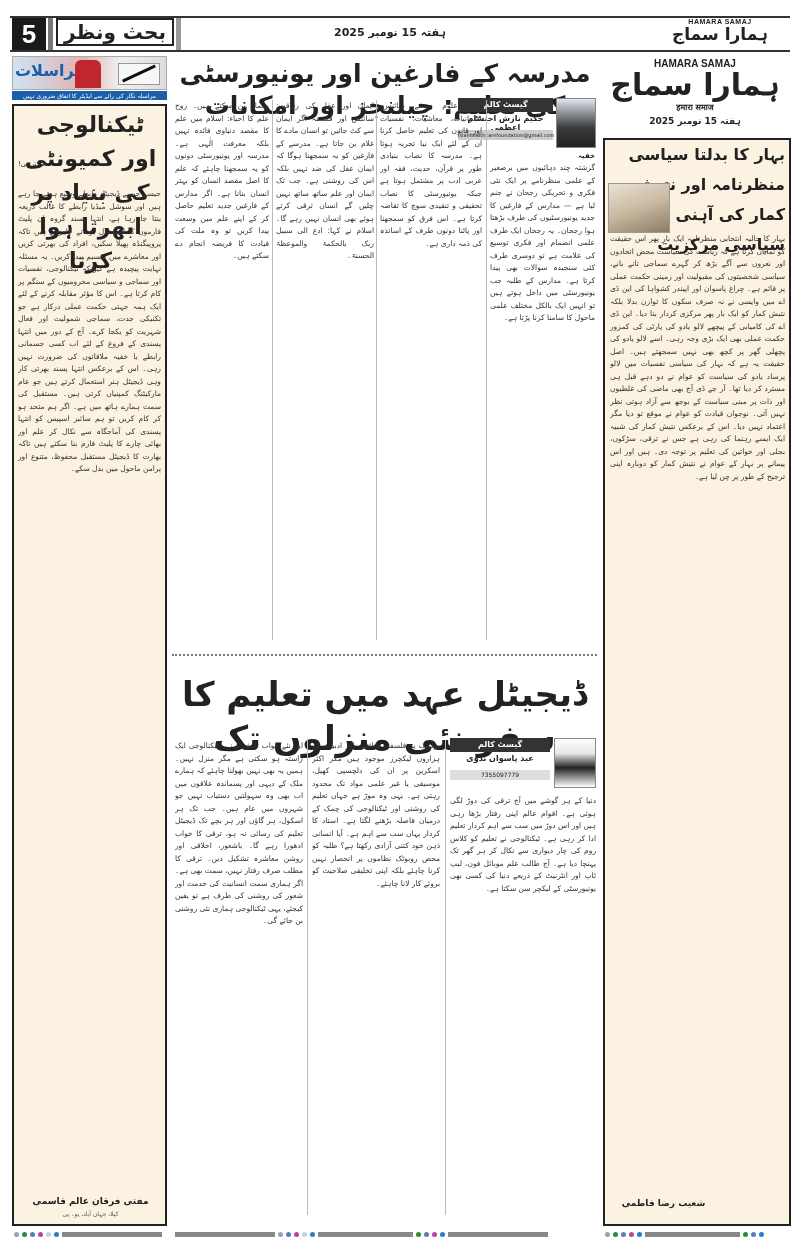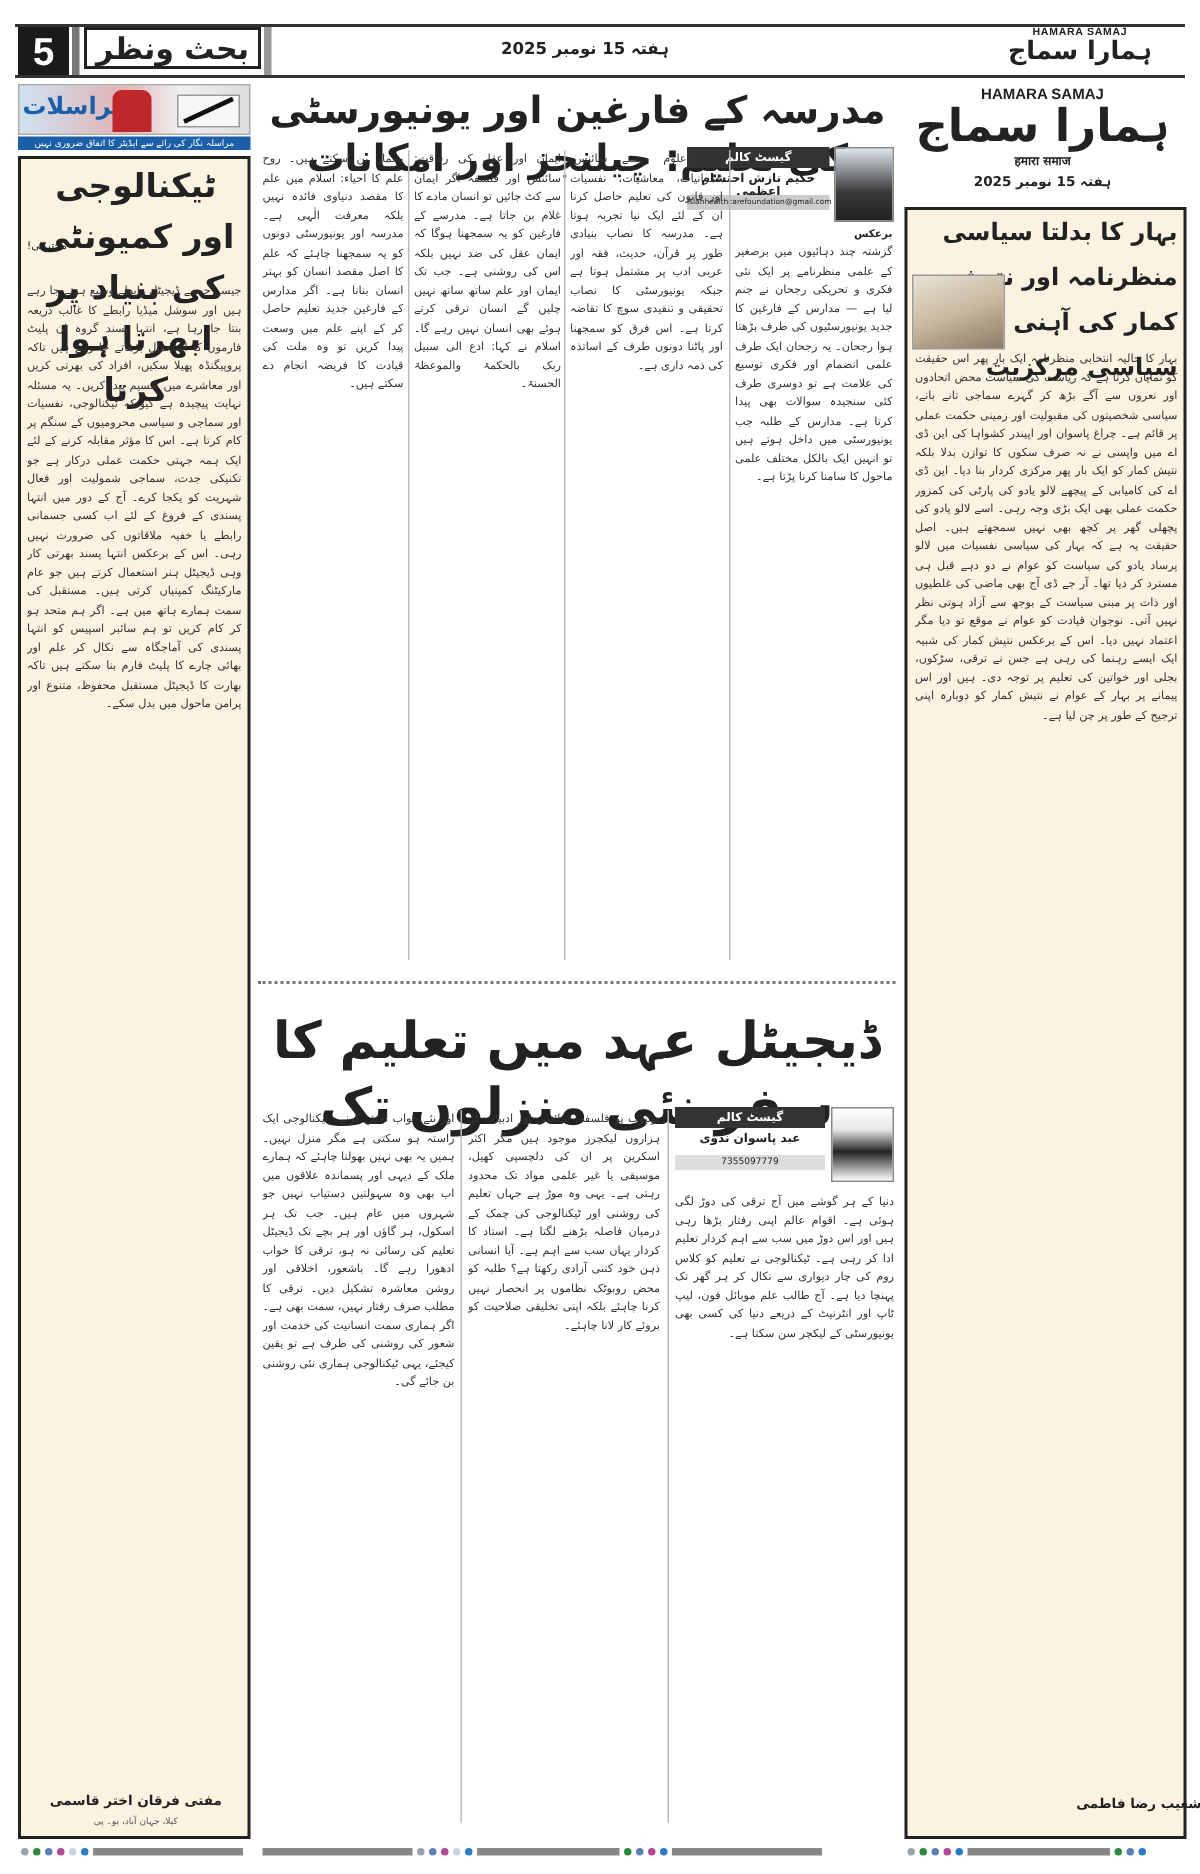--- a/index.html
+++ b/index.html
@@ -28,21 +28,21 @@
   .body-text { font-size: 7.5px; line-height: 12.5px; color: #333; direction: rtl; text-align: justify; overflow: hidden; }
   .letter-body { left: 18px; top: 188px; width: 143px; height: 1000px; }
   .letter-author { left: 18px; top: 1196px; width: 145px; font-size: 9px; font-weight: bold; text-align:center; direction:rtl; }
   .letter-loc { left: 18px; top: 1210px; width: 145px; font-size: 6px; text-align:center; direction:rtl; color:#555; }
 
   
   .right-box { left: 603px; top: 138px; width: 188px; height: 1088px; border: 2px solid #222; background: #fbf2e1; }
   .right-title { left: 610px; top: 140px; width: 175px; font-size: 16px; font-weight: bold; line-height: 30px; direction: rtl; text-align: right; }
   .right-photo { left: 608px; top: 183px; width: 62px; height: 50px; background: linear-gradient(160deg,#e8e2d6 0%,#c9b9a0 50%,#8c7a66 100%); border: 1px solid #999; }
   .right-body { left: 610px; top: 233px; width: 175px; height: 940px; }
-  .right-author { left: 626px; top: 1198px; width: 175px; font-size: 9px; font-weight: bold; direction:rtl; }
+  .right-author { left: 576px; top: 1198px; width: 175px; font-size: 9px; font-weight: bold; text-align:center; direction:rtl; }
 
   .mast { left: 595px; top: 58px; width: 200px; text-align: center; }
   .mast .en { font-size: 10px; font-weight: bold; font-family: "Liberation Sans", sans-serif; }
   .mast .ur { font-size: 30px; font-weight: bold; line-height: 32px; direction: rtl; }
   .mast .hi { font-size: 8px; font-weight: bold; }
   .mast .dt { font-size: 9px; font-weight: bold; direction: rtl; margin-top: 4px; }
 
   
   .a1-title { left: 175px; top: 58px; width: 420px; font-size: 25px; font-weight: bold; direction: rtl; text-align: center; line-height: 32px; }
   .byline-box { left: 458px; top: 98px; width: 138px; height: 52px; }
@@ -84,32 +84,32 @@
   <div class="tag">مراسلات</div>
   <div class="box"></div>
   <div class="env"></div>
   <div class="pen"></div>
 </div>
 <div class="abs letters-sub">مراسلہ نگار کی رائے سے ایڈیٹر کا اتفاق ضروری نہیں</div>
 <div class="abs letter-box"></div>
 <div class="abs letter-title">ٹیکنالوجی اور کمیونٹی کی بنیاد پر ابھرتا ہوا کرتا</div>
 <div class="abs letter-sub">محترمی!</div>
 <div class="abs body-text letter-body">جیسے جیسے ڈیجیٹل رابطے وسیع ہوتے جا رہے ہیں اور سوشل میڈیا رابطے کا غالب ذریعہ بنتا جا رہا ہے، انتہا پسند گروہ ان پلیٹ فارموں کا استعمال بڑھاتے جا رہے ہیں تاکہ پروپیگنڈہ پھیلا سکیں، افراد کی بھرتی کریں اور معاشرے میں تقسیم پیدا کریں۔ یہ مسئلہ نہایت پیچیدہ ہے کیونکہ ٹیکنالوجی، نفسیات اور سماجی و سیاسی محرومیوں کے سنگم پر کام کرتا ہے۔ اس کا مؤثر مقابلہ کرنے کے لئے ایک ہمہ جہتی حکمت عملی درکار ہے جو تکنیکی جدت، سماجی شمولیت اور فعال شہریت کو یکجا کرے۔ آج کے دور میں انتہا پسندی کے فروغ کے لئے اب کسی جسمانی رابطے یا خفیہ ملاقاتوں کی ضرورت نہیں رہی۔ اس کے برعکس انتہا پسند بھرتی کار وہی ڈیجیٹل ہنر استعمال کرتے ہیں جو عام مارکیٹنگ کمپنیاں کرتی ہیں۔ مستقبل کی سمت ہمارے ہاتھ میں ہے۔ اگر ہم متحد ہو کر کام کریں تو ہم سائبر اسپیس کو انتہا پسندی کی آماجگاہ سے نکال کر علم اور بھائی چارے کا پلیٹ فارم بنا سکتے ہیں تاکہ بھارت کا ڈیجیٹل مستقبل محفوظ، متنوع اور پرامن ماحول میں بدل سکے۔</div>
-<div class="abs letter-author">مفتی فرقان اختر قاسمی</div>
+<div class="abs letter-author">مفتی فرقان عالم قاسمی</div>
 <div class="abs letter-loc">کیلا، جہان آباد، یو۔ پی</div>
 
 <div class="abs a1-title">مدرسہ کے فارغین اور یونیورسٹی کی تعلیم: چیلنجز اور امکانات</div>
 
 <div class="abs byline-box">
   <div class="byline-tag">گیسٹ کالم</div>
   <div class="byline-name">حکیم نازش احتشام اعظمی</div>
   <div class="byline-mail">islahhealthcarefoundation@gmail.com</div>
   <div class="byline-photo"></div>
 </div>
-<div class="abs intro-label">برعکس</div>
+<div class="abs intro-label">خفیہ</div>
 
 <div class="abs body-text" style="left:490px; top:162px; width:105px; height:478px;">گزشتہ چند دہائیوں میں برصغیر کے علمی منظرنامے پر ایک نئی فکری و تحریکی رجحان نے جنم لیا ہے — مدارس کے فارغین کا جدید یونیورسٹیوں کی طرف بڑھتا ہوا رجحان۔ یہ رجحان ایک طرف علمی انضمام اور فکری توسیع کی علامت ہے تو دوسری طرف کئی سنجیدہ سوالات بھی پیدا کرتا ہے۔ مدارس کے طلبہ جب یونیورسٹی میں داخل ہوتے ہیں تو انہیں ایک بالکل مختلف علمی ماحول کا سامنا کرنا پڑتا ہے۔</div>
 <div class="abs vrule" style="left:486px; top:100px; height:540px;"></div>
 <div class="abs body-text" style="left:380px; top:100px; width:102px; height:540px;">جدید علوم جیسے سائنس، عمرانیات، معاشیات، نفسیات اور قانون کی تعلیم حاصل کرنا ان کے لئے ایک نیا تجربہ ہوتا ہے۔ مدرسہ کا نصاب بنیادی طور پر قرآن، حدیث، فقہ اور عربی ادب پر مشتمل ہوتا ہے جبکہ یونیورسٹی کا نصاب تحقیقی و تنقیدی سوچ کا تقاضہ کرتا ہے۔ اس فرق کو سمجھنا اور پاٹنا دونوں طرف کے اساتذہ کی ذمہ داری ہے۔</div>
 <div class="abs vrule" style="left:376px; top:100px; height:540px;"></div>
 <div class="abs body-text" style="left:276px; top:100px; width:98px; height:540px;">ایمان اور عقل کی رفاقت: سائنس اور فلسفہ اگر ایمان سے کٹ جائیں تو انسان مادے کا غلام بن جاتا ہے۔ مدرسے کے فارغین کو یہ سمجھنا ہوگا کہ ایمان عقل کی ضد نہیں بلکہ اس کی روشنی ہے۔ جب تک ایمان اور علم ساتھ ساتھ نہیں چلیں گے انسان ترقی کرتے ہوئے بھی انسان نہیں رہے گا۔ اسلام نے کہا: ادع الی سبیل ربک بالحکمۃ والموعظۃ الحسنۃ۔</div>
 <div class="abs vrule" style="left:272px; top:100px; height:540px;"></div>
 <div class="abs body-text" style="left:175px; top:100px; width:94px; height:540px;">معمار بن سکتے ہیں۔ روح علم کا احیاء: اسلام میں علم کا مقصد دنیاوی فائدہ نہیں بلکہ معرفت الٰہی ہے۔ مدرسہ اور یونیورسٹی دونوں کو یہ سمجھنا چاہئے کہ علم کا اصل مقصد انسان کو بہتر انسان بنانا ہے۔ اگر مدارس کے فارغین جدید تعلیم حاصل کر کے اپنے علم میں وسعت پیدا کریں تو وہ ملت کی قیادت کا فریضہ انجام دے سکتے ہیں۔</div>
 
 <div class="abs hr-dotted"></div>

